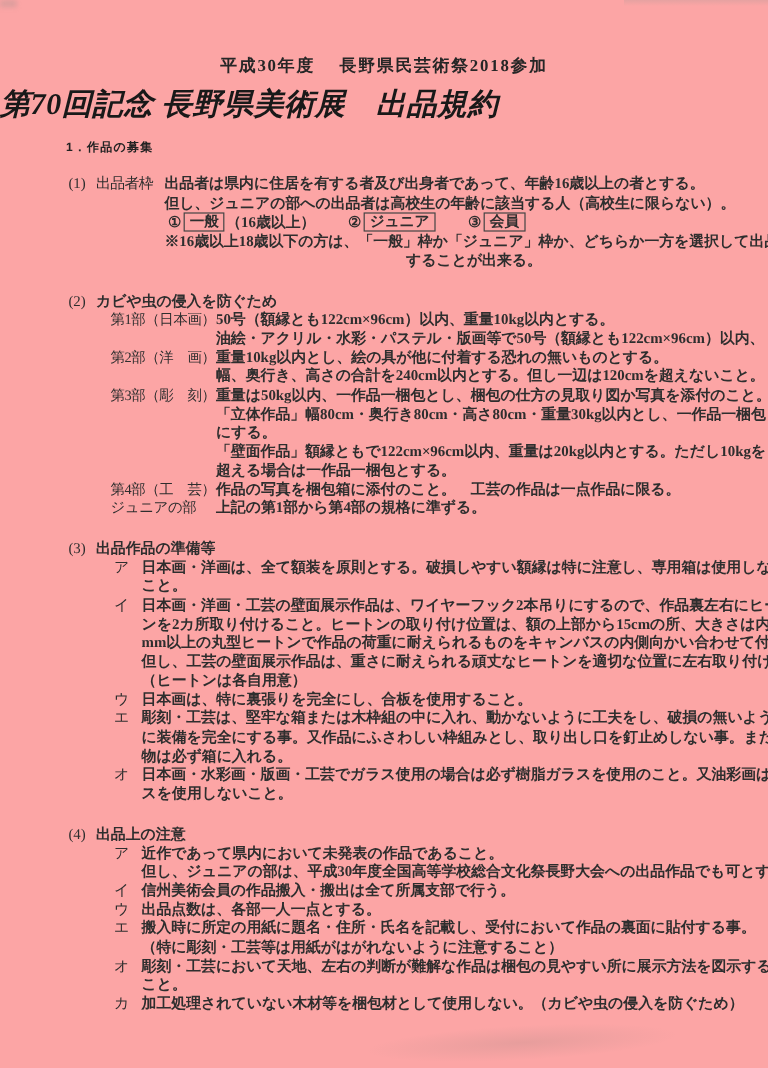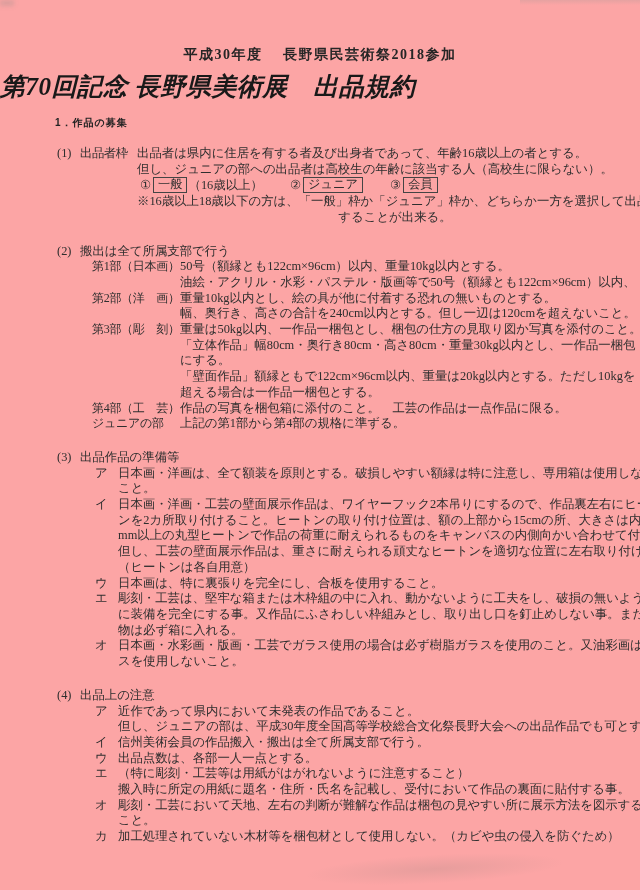--- a/index.html
+++ b/index.html
@@ -28,21 +28,21 @@
     text-align:left; font-size:25px; font-weight:700;
     letter-spacing:0.5px; color:#191919; white-space:pre;font-style:italic;
   }
   .heading {
     position:absolute; top:116px; left:55px; margin:0;
     font-family:"Liberation Sans","DejaVu Sans",sans-serif;
     font-size:10px; font-weight:700; color:#222222; letter-spacing:1px;
   }
 
   .body { position:absolute; top:146px; left:0; width:640px; font-size:12.4px; }
-  .ln { line-height:15.7px; white-space:nowrap; }
+  .ln { line-height:15.7px; white-space:nowrap;font-weight:bold; }
   .block { display:flex; align-items:flex-start; }
   .block + .block { margin-top:18px; }
   .bnum { width:23px; margin-left:57px; flex:none; line-height:15.7px; }
   .bcol { flex:1; min-width:0; }
 
   
   .b1label { width:57px; flex:none; line-height:15.7px; letter-spacing:-0.5px; }
   .indent1 { margin-left:13px;text-align:center; }
 
   
@@ -94,21 +94,21 @@
           <span class="cgroup"><span class="cnum">③</span><span class="cbox">会員</span></span>
         </div>
         <div class="ln">※16歳以上18歳以下の方は、「一般」枠か「ジュニア」枠か、どちらか一方を選択して出品</div>
         <div class="ln indent1">することが出来る。</div>
       </div>
     </div>
 
     <div class="block">
       <div class="bnum">(2)</div>
       <div class="bcol">
-        <div class="ln">搬出は全て所属支部で行う</div>
+        <div class="ln">カビや虫の侵入を防ぐため</div>
         <div class="rows">
           <div class="row">
             <div class="rlabel">第1部（日本画）</div>
             <div class="rtext">
               <div class="ln">50号（額縁とも122cm×96cm）以内、重量10kg以内とする。</div>
             </div>
           </div>
           <div class="row">
             <div class="rlabel">第2部（洋　画）</div>
             <div class="rtext">
@@ -210,22 +210,22 @@
           </div>
           <div class="entry">
             <div class="kana">ウ</div>
             <div class="etext">
               <div class="ln">出品点数は、各部一人一点とする。</div>
             </div>
           </div>
           <div class="entry">
             <div class="kana">エ</div>
             <div class="etext">
+              <div class="ln">搬入時に所定の用紙に題名・住所・氏名を記載し、受付において作品の裏面に貼付する事。</div>
               <div class="ln">（特に彫刻・工芸等は用紙がはがれないように注意すること）</div>
-              <div class="ln">搬入時に所定の用紙に題名・住所・氏名を記載し、受付において作品の裏面に貼付する事。</div>
             </div>
           </div>
           <div class="entry">
             <div class="kana">オ</div>
             <div class="etext">
               <div class="ln">彫刻・工芸において天地、左右の判断が難解な作品は梱包の見やすい所に展示方法を図示する</div>
               <div class="ln">こと。</div>
             </div>
           </div>
           <div class="entry">

